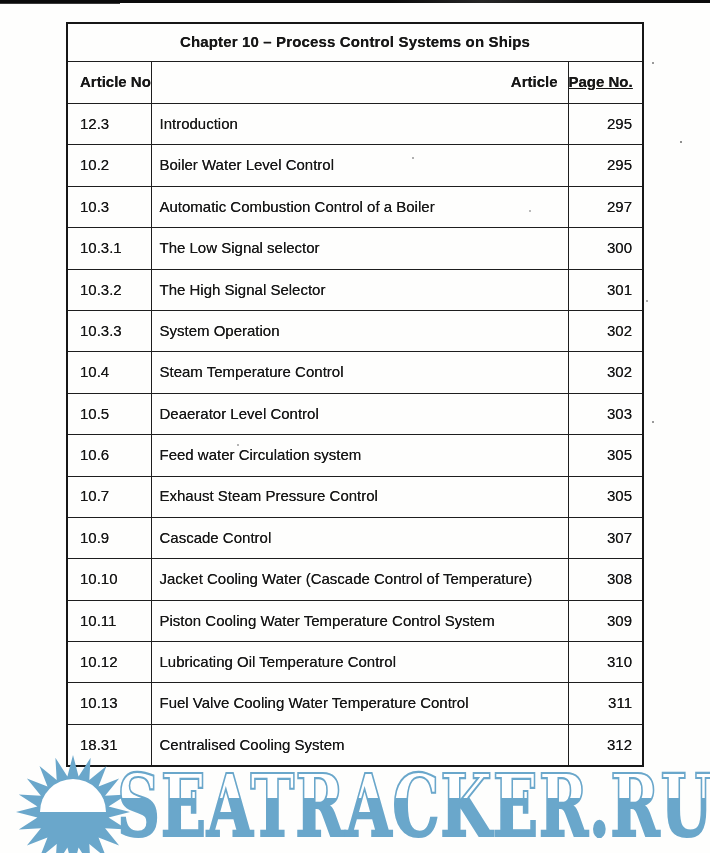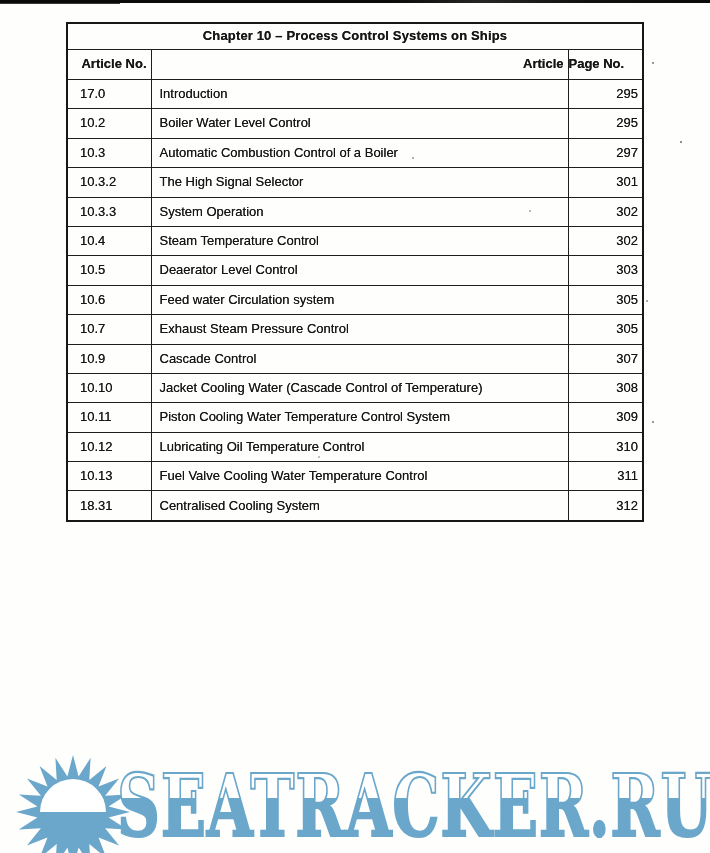--- a/index.html
+++ b/index.html
@@ -34,31 +34,31 @@
       318px 456px 0 #c0c0c0;
   }
   table.toc{
     position:absolute;left:66px;top:22px;width:576px;
     border-collapse:collapse;table-layout:fixed;
     border:2px solid #171717;
     text-shadow:0 0 0.4px rgba(20,20,20,0.85);
   }
   .toc th,.toc td{
     border:1.5px solid #1e1e1e;
-    padding:4px;vertical-align:middle;
-    font-size:13px;line-height:1.1;
+    padding:10px;vertical-align:middle;
+    font-size:15px;line-height:1.1;
     overflow:hidden;white-space:nowrap;
   }
   .toc .title-cell{
     height:17px;text-align:center;font-weight:700;letter-spacing:0.15px;
   }
   .toc .head-row th{
     height:21px;font-weight:700;text-align:right;padding-left:12px;
   }
-  .toc .head-row th.c3{text-align:left;padding-left:0;}
+  .toc .head-row th.c3{text-align:left;padding-left:0;text-decoration:underline;}
   .toc tbody td{height:20.4px;}
   .toc td.no{padding-left:12px;}
   .toc td.art{padding-left:8px;}
   .toc td.pg{text-align:right;padding-left:0;}
   .watermark{
     position:absolute;left:8px;top:752px;width:710px;height:101px;
   }
 </style>
 </head>
 <body>
@@ -79,33 +79,38 @@
         <th colspan="3" class="title-cell">Chapter 10 – Process Control Systems on Ships</th>
       </tr>
       <tr class="head-row">
         <th class="c1">Article No.</th>
         <th class="c2">Article</th>
         <th class="c3">Page No.</th>
       </tr>
     </thead>
     <tbody>
       <tr>
-          <td class="no">17.0</td>
+          <td class="no">12.3</td>
           <td class="art">Introduction</td>
           <td class="pg">295</td>
         </tr>
       <tr>
           <td class="no">10.2</td>
           <td class="art">Boiler Water Level Control</td>
           <td class="pg">295</td>
         </tr>
       <tr>
           <td class="no">10.3</td>
           <td class="art">Automatic Combustion Control of a Boiler</td>
           <td class="pg">297</td>
+        </tr>
+      <tr>
+          <td class="no">10.3.1</td>
+          <td class="art">The Low Signal selector</td>
+          <td class="pg">300</td>
         </tr>
       <tr>
           <td class="no">10.3.2</td>
           <td class="art">The High Signal Selector</td>
           <td class="pg">301</td>
         </tr>
       <tr>
           <td class="no">10.3.3</td>
           <td class="art">System Operation</td>
           <td class="pg">302</td>

